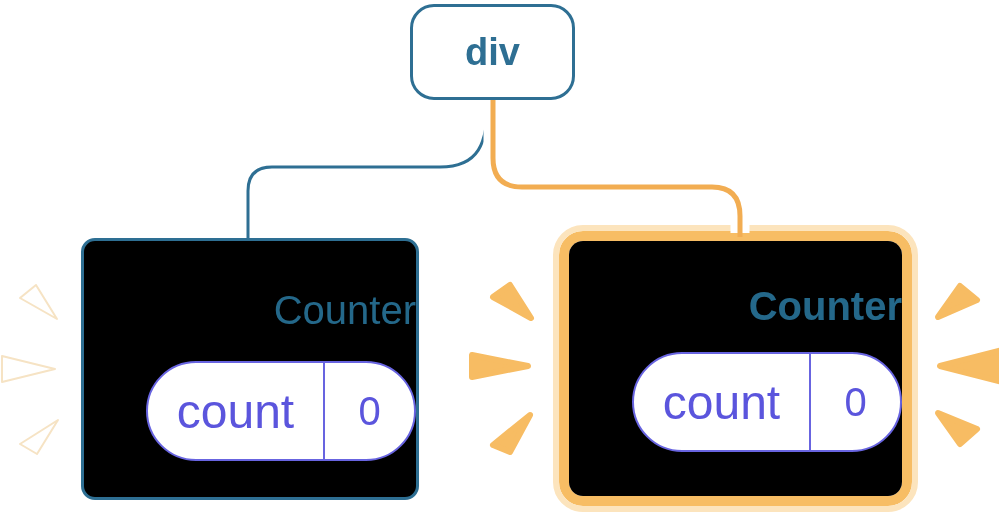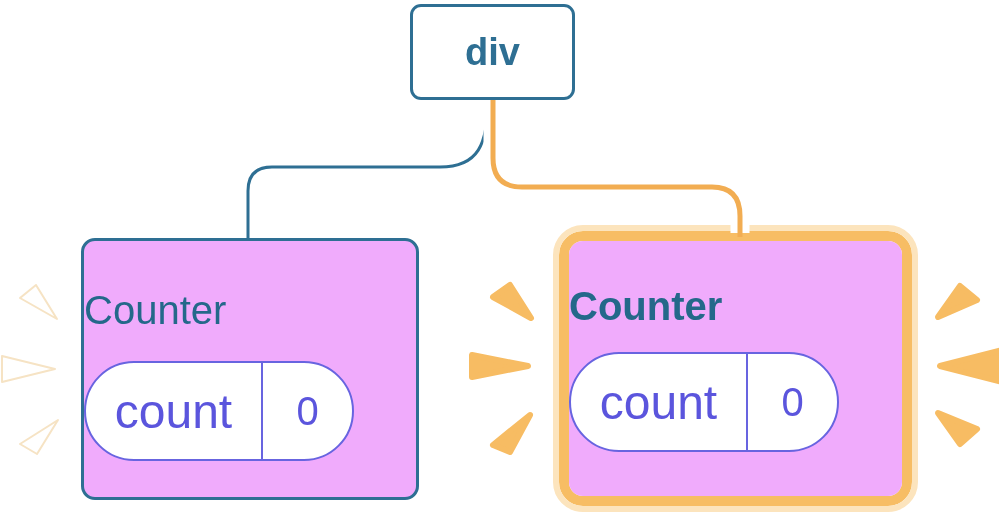--- a/index.html
+++ b/index.html
@@ -13,21 +13,21 @@
   }
 
   
   .root-node {
     position: absolute;
     left: 410px; top: 4px;
     width: 165px; height: 96px;
     box-sizing: border-box;
     background: #ffffff;
     border: 3px solid var(--node-blue);
-    border-radius: 11px;
+    border-radius: 24px;
     display: flex; align-items: center; justify-content: center;
     z-index: 4;
   }
   .root-node span {
     color: var(--node-blue);
     font-size: 38px;
     font-weight: 600;
   }
 
   
@@ -35,24 +35,24 @@
     position: absolute;
     left: 0; top: 0;
     width: 999px; height: 515px;
     z-index: 3;
     pointer-events: none;
   }
 
   
   .card {
     box-sizing: border-box;
-    background: #f0abfc;
+    background: #000000;
     display: flex;
     flex-direction: column;
-    align-items: flex-start;
+    align-items: flex-end;
   }
   .card-left {
     position: absolute;
     left: 81px; top: 238px;
     width: 338px; height: 262px;
     border: 3px solid var(--node-blue);
     border-radius: 14px;
     padding-top: 46px;
     z-index: 1;
   }

